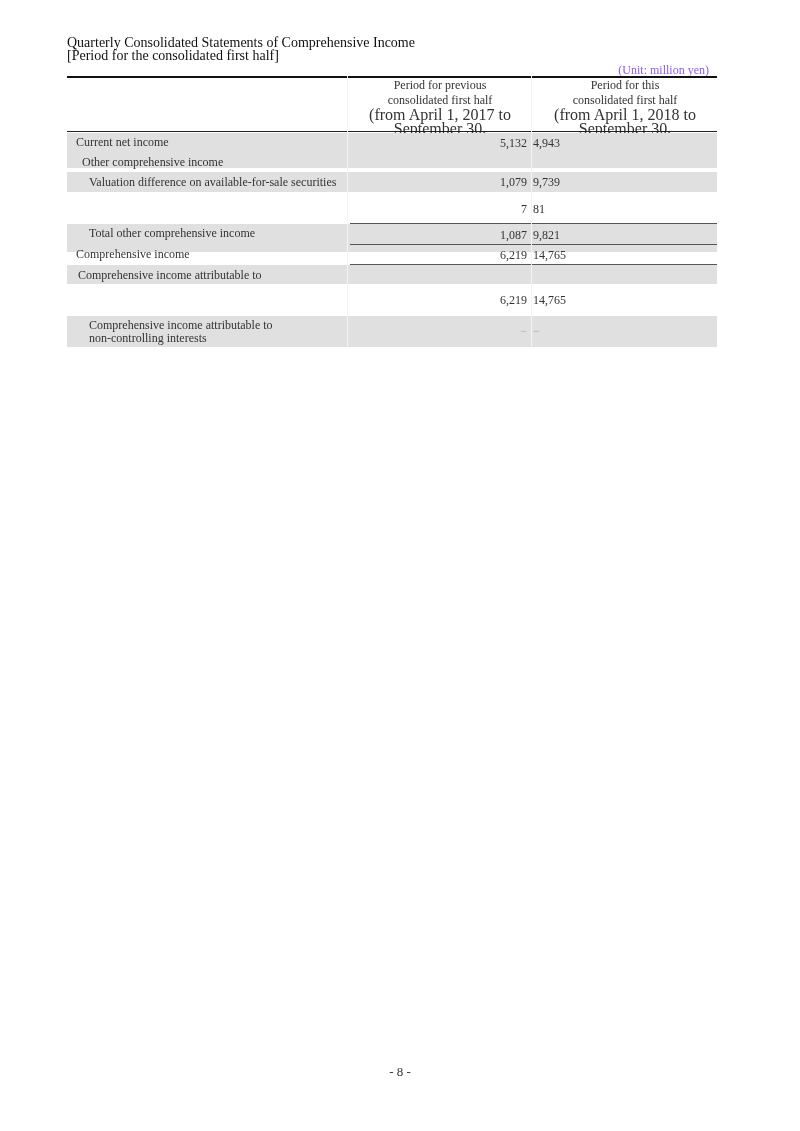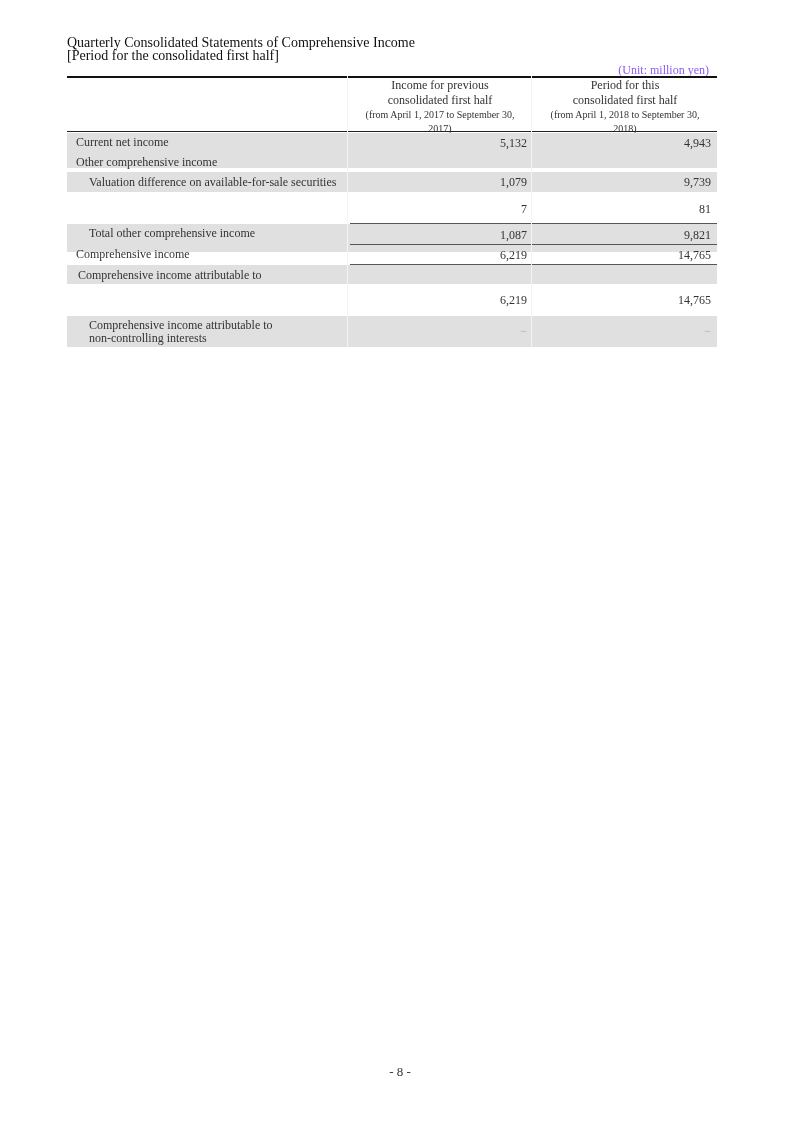--- a/index.html
+++ b/index.html
@@ -3,69 +3,69 @@
 <meta charset="utf-8">
 <style>
   html, body { margin:0; padding:0; background:#ffffff; }
   body { width:800px; height:1131px; position:relative; font-family:"Liberation Serif", serif; color:#222; }
   .title { position:absolute; left:67px; top:36px; font-size:14px; line-height:13px; color:#111; }
   .unit { position:absolute; right:91px; top:63px; font-size:12px; color:#8b5cf6; }
   .tbl { position:absolute; left:67px; top:76px; width:650px; }
   .topline { position:absolute; left:0; top:0; width:650px; height:2px; background:#111; }
   .hdr { position:absolute; top:2px; height:53px; width:650px; }
   .hcol { position:absolute; top:0; text-align:center; font-size:12px; line-height:15px; color:#333; }
-  .hcol .small { font-size:10px; line-height:14px; }
+  .hcol .small { font-size:16px; line-height:14px; }
   .hdrline { position:absolute; left:0; top:55px; width:650px; height:1px; background:#222; }
   .row { position:absolute; left:0; width:650px; font-size:12px; color:#333; }
   .row.shade { background:#e0e0e0; }
   .lbl { position:absolute; top:0; line-height:13px; }
   .v1 { position:absolute; left:283px; width:177px; text-align:right; }
-  .v2 { position:absolute; left:466px; width:178px; text-align:right; }
+  .v2 { position:absolute; left:466px; width:178px; }
   .vline { position:absolute; width:1px; background:#f4f4f4; }
   .uline { position:absolute; height:1px; background:#555; }
   .dash { color:#aaa; }
   .footer { position:absolute; left:0; width:800px; top:1064px; text-align:center; font-size:13px; color:#333; }
 </style>
 </head>
 <body>
 
 <div class="title">
   <div>Quarterly Consolidated Statements of Comprehensive Income</div>
   <div>[Period for the consolidated first half]</div>
 </div>
 
 <div class="unit">(Unit: million yen)</div>
 
 <div class="tbl">
   <div class="topline"></div>
 
   <div class="hdr">
     <div class="hcol" style="left:283px;width:180px;">
-      <div>Income for previous</div>
+      <div>Period for previous</div>
       <div>consolidated first half</div>
       <div class="small">(from April 1, 2017 to September 30,</div>
       <div class="small">2017)</div>
     </div>
     <div class="hcol" style="left:466px;width:184px;">
       <div>Period for this</div>
       <div>consolidated first half</div>
       <div class="small">(from April 1, 2018 to September 30,</div>
       <div class="small">2018)</div>
     </div>
   </div>
   <div class="hdrline"></div>
 
   <div class="row shade" style="top:57px;height:35px;">
     <span class="lbl" style="left:9px;top:3px;">Current net income</span>
     <span class="lbl v1" style="top:4px;">5,132</span>
     <span class="lbl v2" style="top:4px;">4,943</span>
   </div>
 
   <div class="row" style="top:76px;height:20px;">
-    <span class="lbl" style="left:9px;top:4px;">Other comprehensive income</span>
+    <span class="lbl" style="left:15px;top:4px;">Other comprehensive income</span>
   </div>
 
   <div class="row shade" style="top:96px;height:20px;">
     <span class="lbl" style="left:22px;top:4px;">Valuation difference on available-for-sale securities</span>
     <span class="lbl v1" style="top:4px;">1,079</span>
     <span class="lbl v2" style="top:4px;">9,739</span>
   </div>
 
   <div class="row" style="top:116px;height:32px;">
     <span class="lbl v1" style="top:11px;">7</span>

